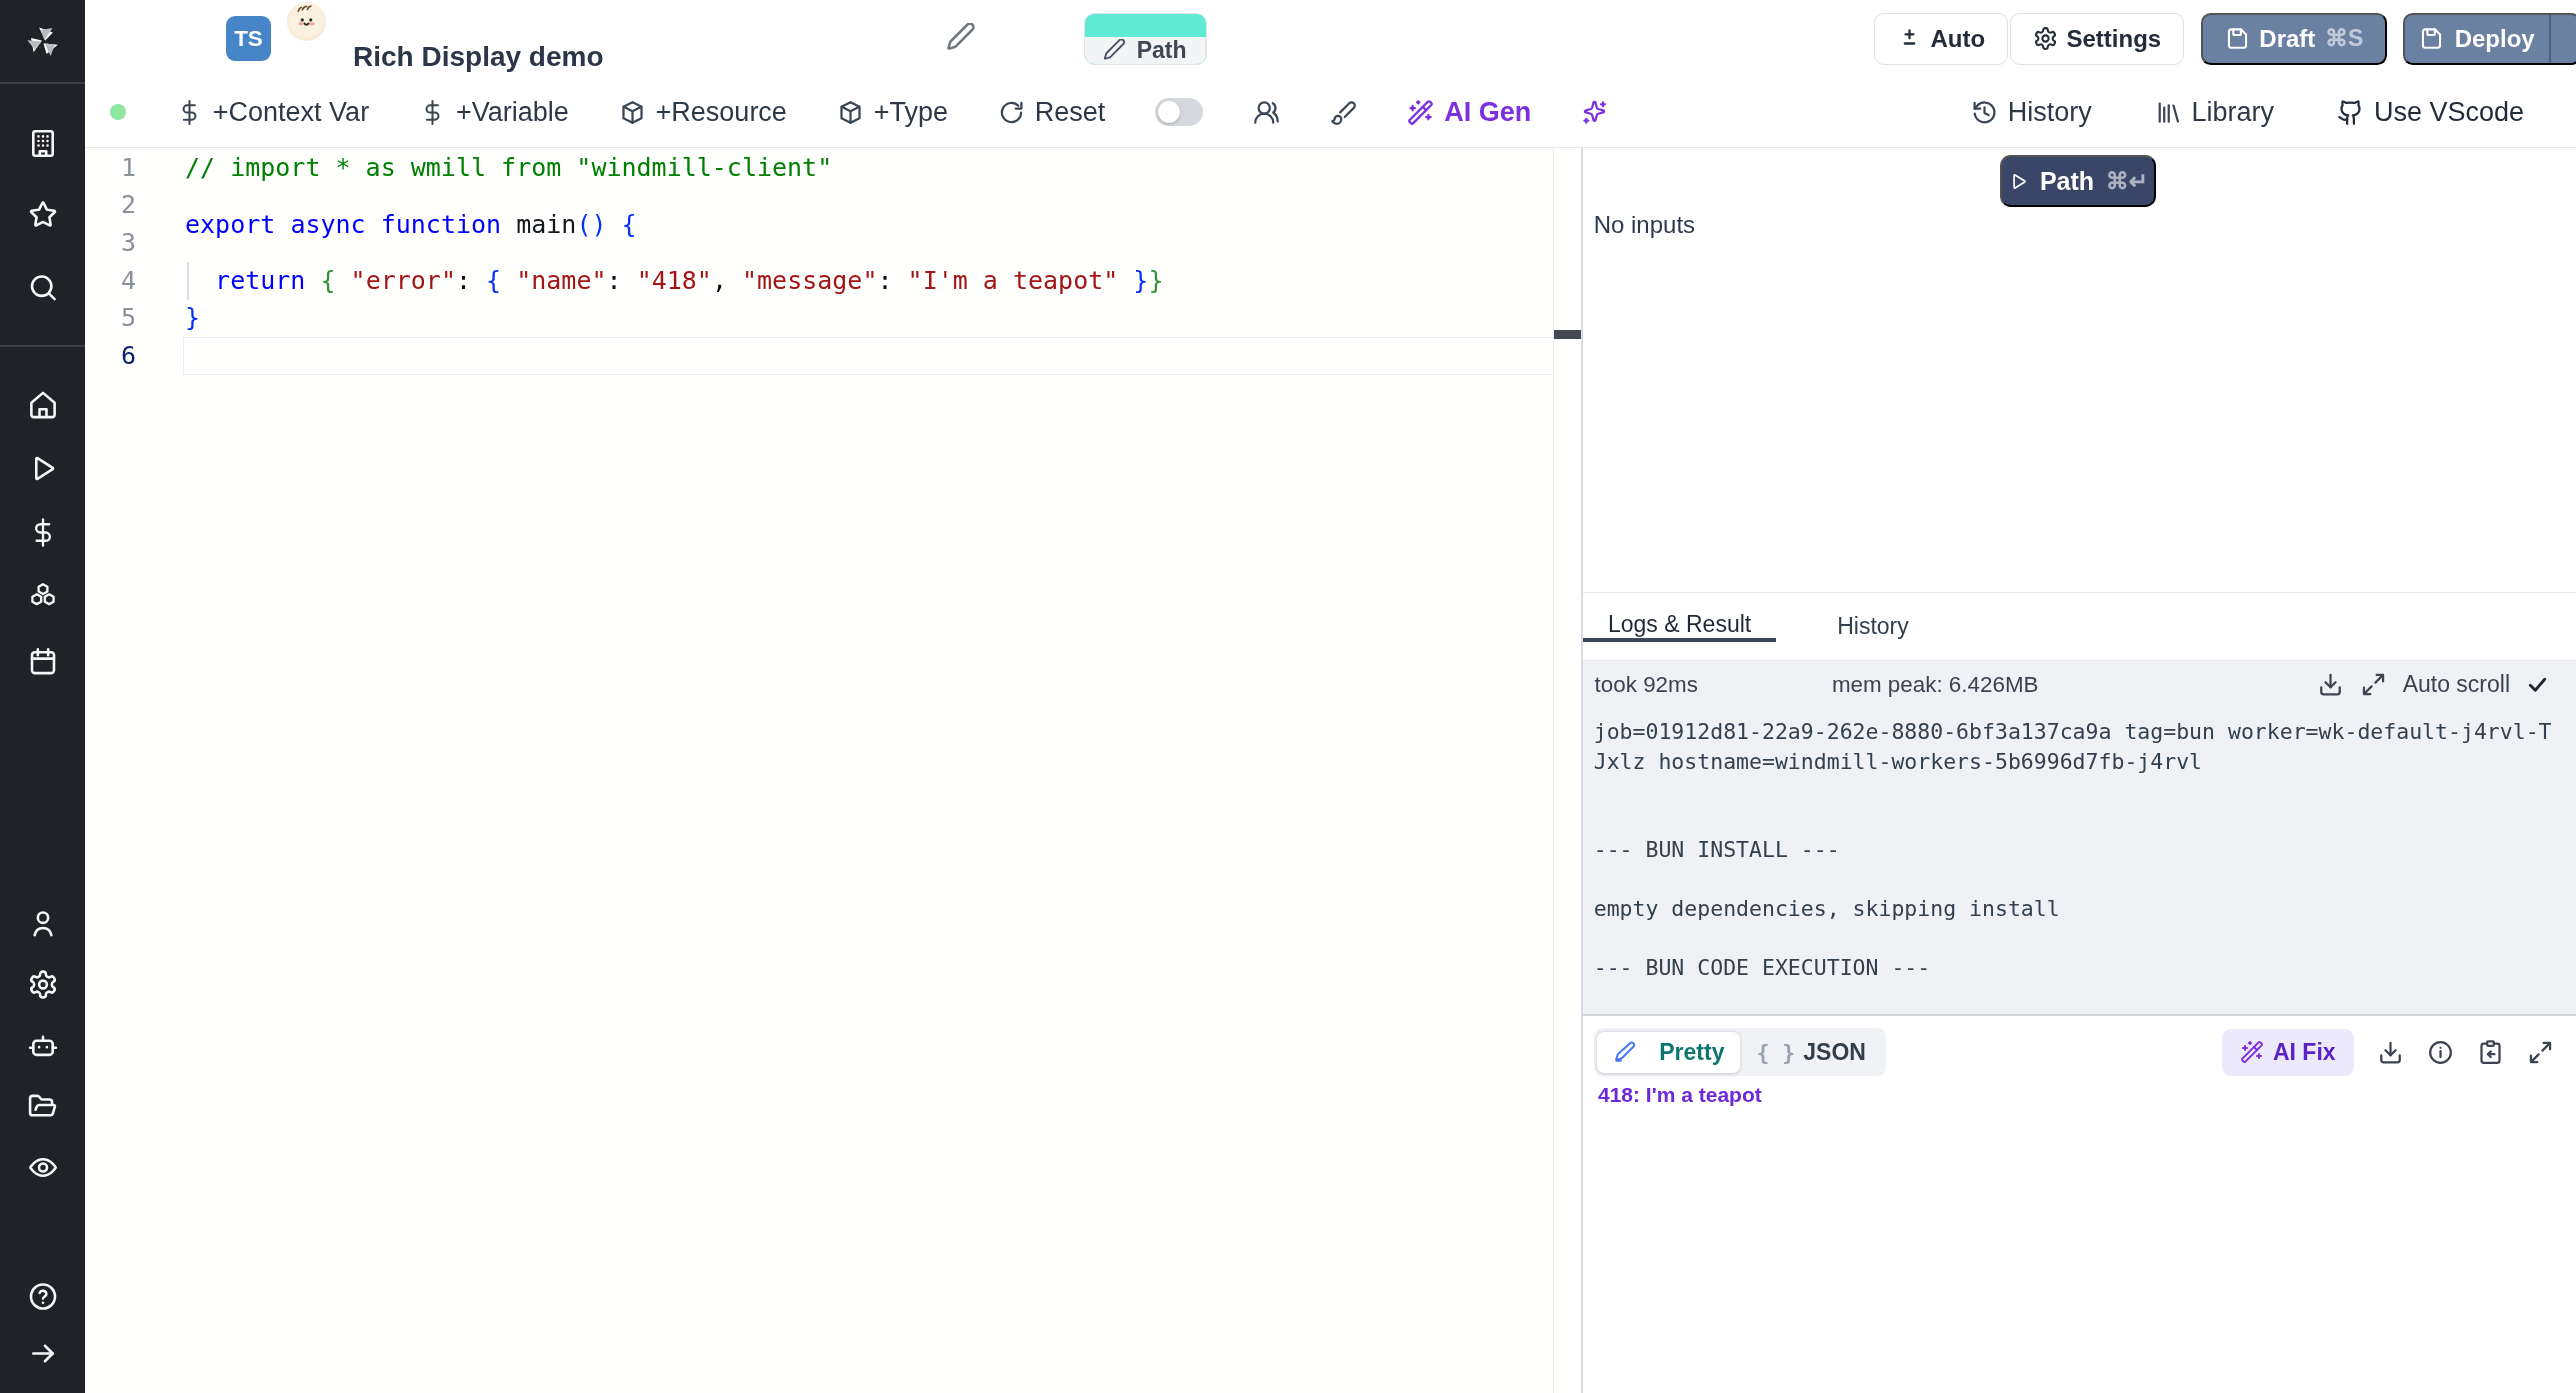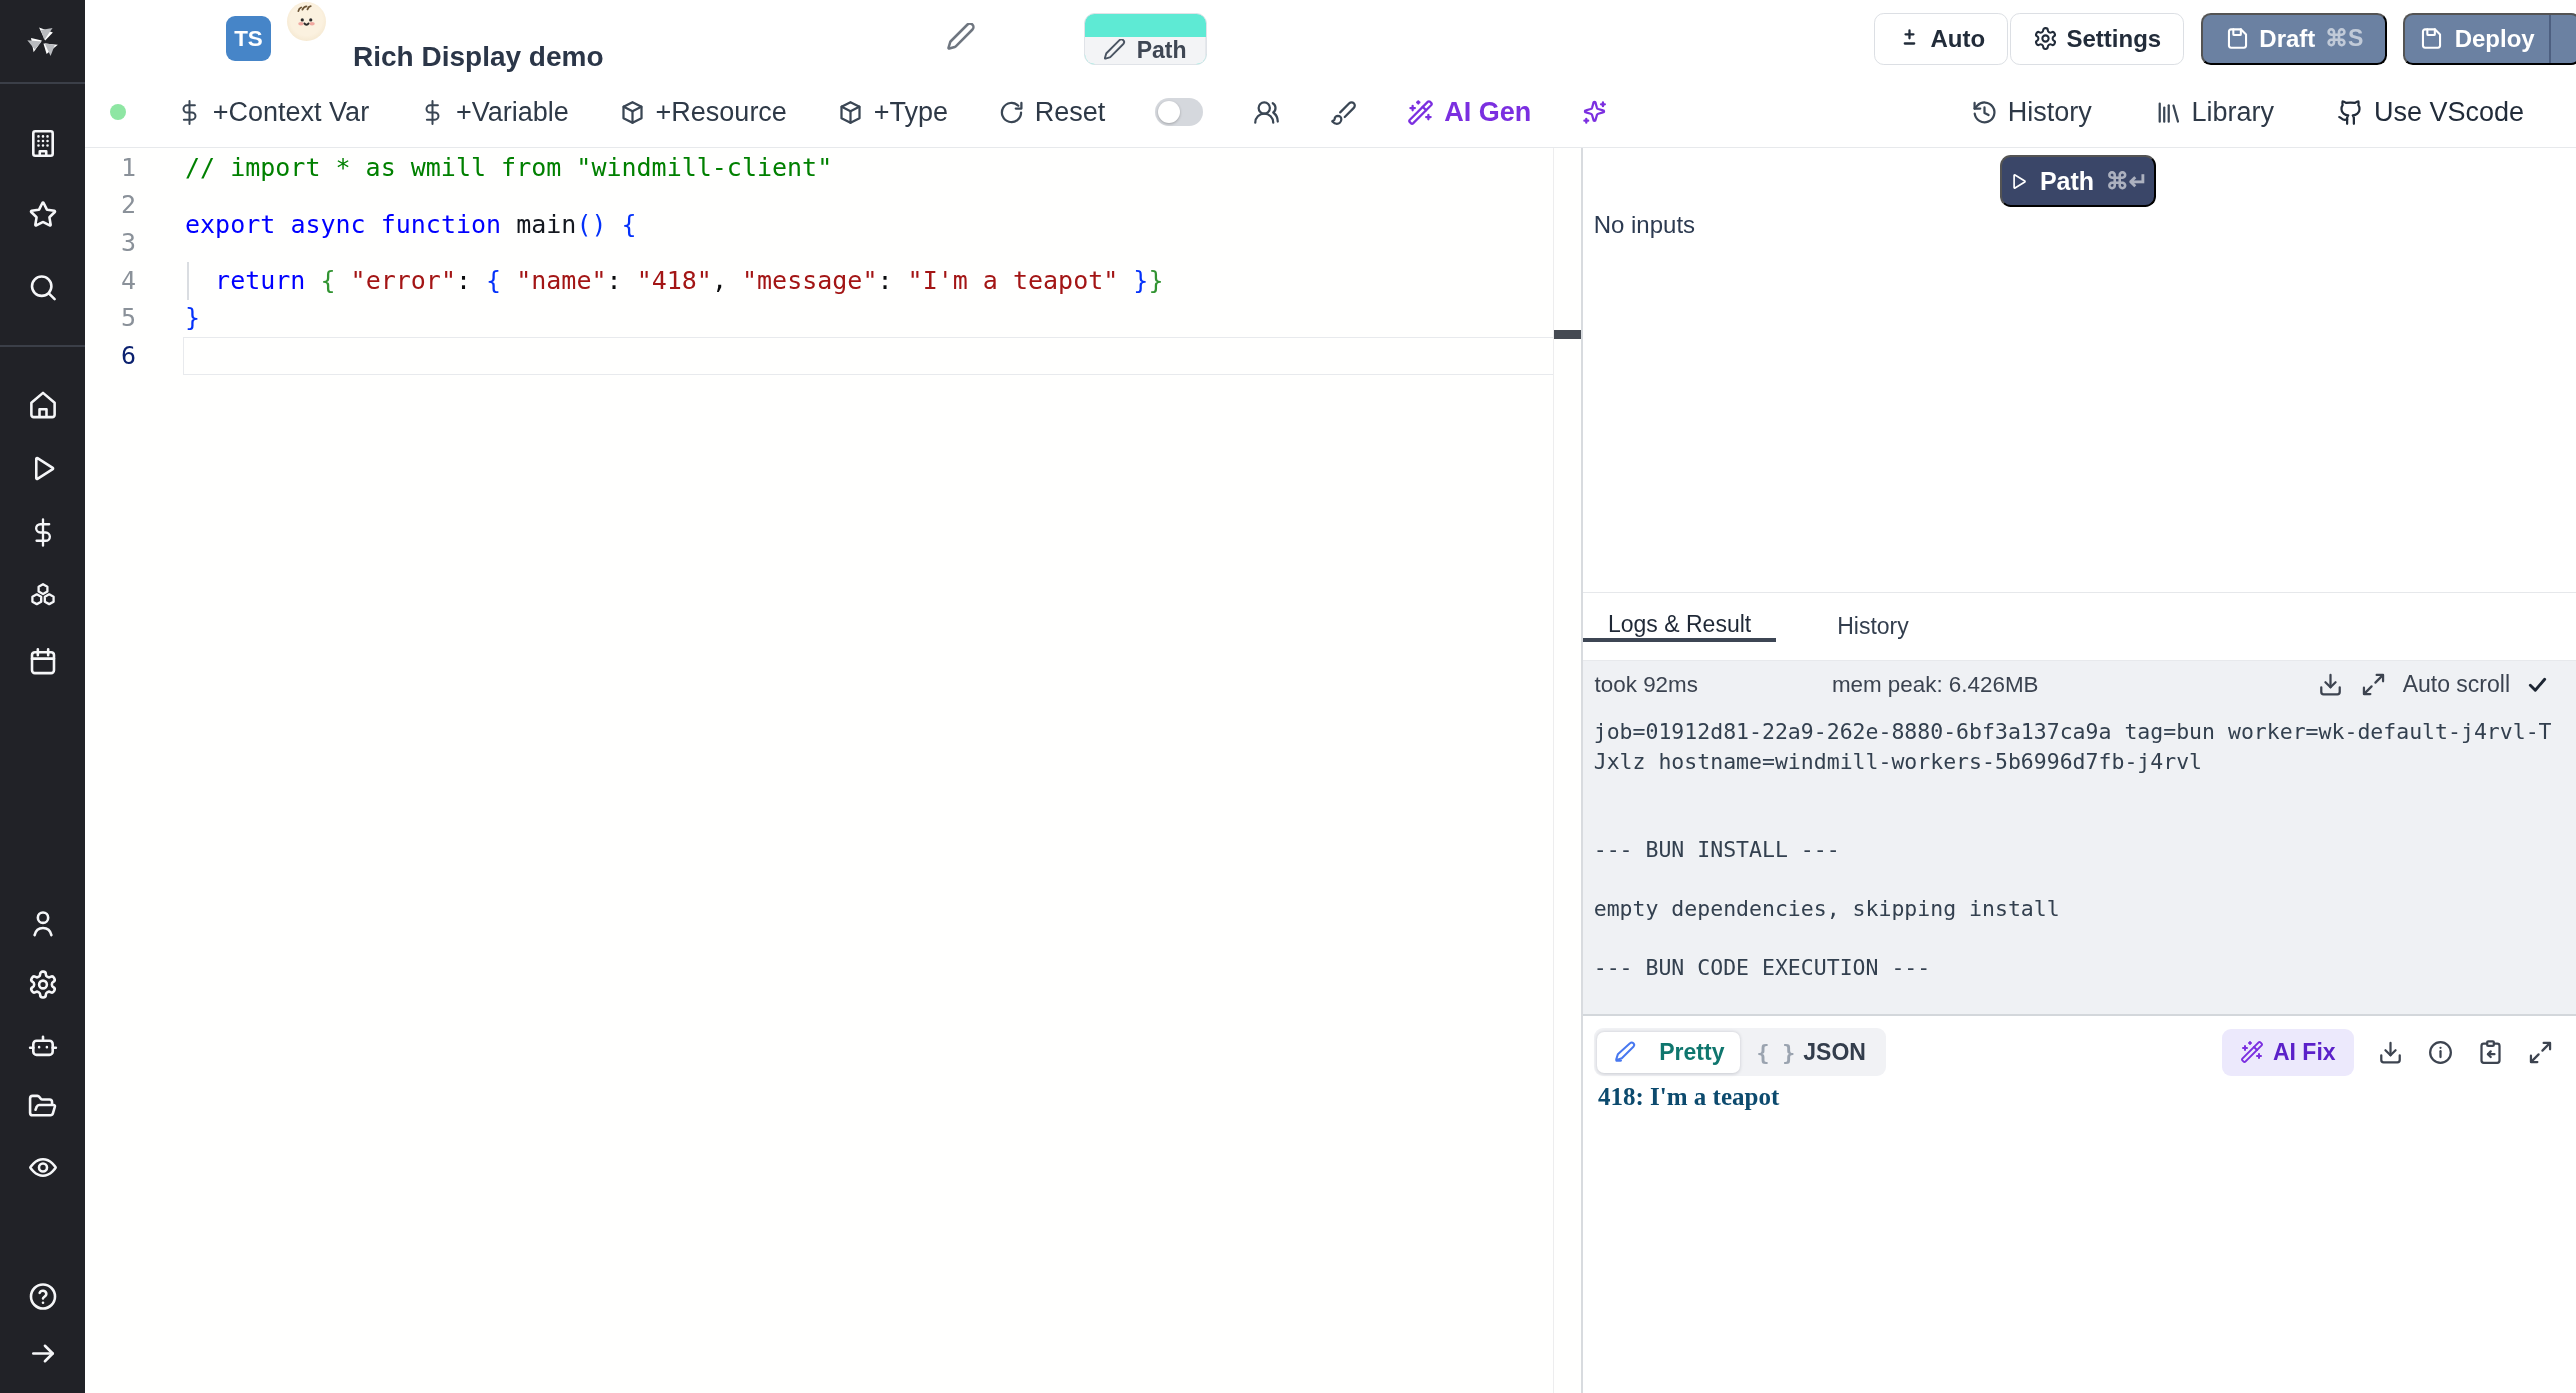--- a/index.html
+++ b/index.html
@@ -113,21 +113,21 @@
   .seg-item.active{background:#fff;box-shadow:0 0.9px 3.6px rgba(15,23,42,.18);color:#0f766e;gap:22px;}
   .pen-ic{width:24px;height:24px;color:#4878f0;}
   .pen-ic svg{width:100%;height:100%;}
   .braces{font-family:"DejaVu Sans Mono",monospace;font-size:21.5px;font-weight:600;color:#9aa3af;}
   .result-actions{margin-left:auto;display:flex;align-items:center;gap:23px;}
   .aifix{display:flex;align-items:center;gap:9px;height:47px;padding:0 18px;background:#ece9fc;
          border-radius:9px;font-size:23px;font-weight:700;color:#5b21c9;cursor:pointer;}
   .aifix .ic{width:24px;height:24px;color:#7b2fe0;}
   .act-ic{width:27px;height:27px;color:#3d4450;cursor:pointer;}
   .act-ic svg{width:100%;height:100%;}
-  .result-text{margin:7.2px 0 0 15px;font-size:25px;font-weight:700;color:#0c4a6e;font-family:Liberation Serif, serif;}
+  .result-text{margin:7.2px 0 0 15px;font-size:21px;font-weight:700;color:#6d28d9;}
 </style>
 </head>
 <body>
 
 <div class="app">
 
   <nav class="sb">
     <div class="sb-logo">
       <svg viewBox="0 0 24 24">
         <path fill="#ffffff" d="M12.7 11.2 7 5.5h8.2z" transform="rotate(20 12 12)"></path>

